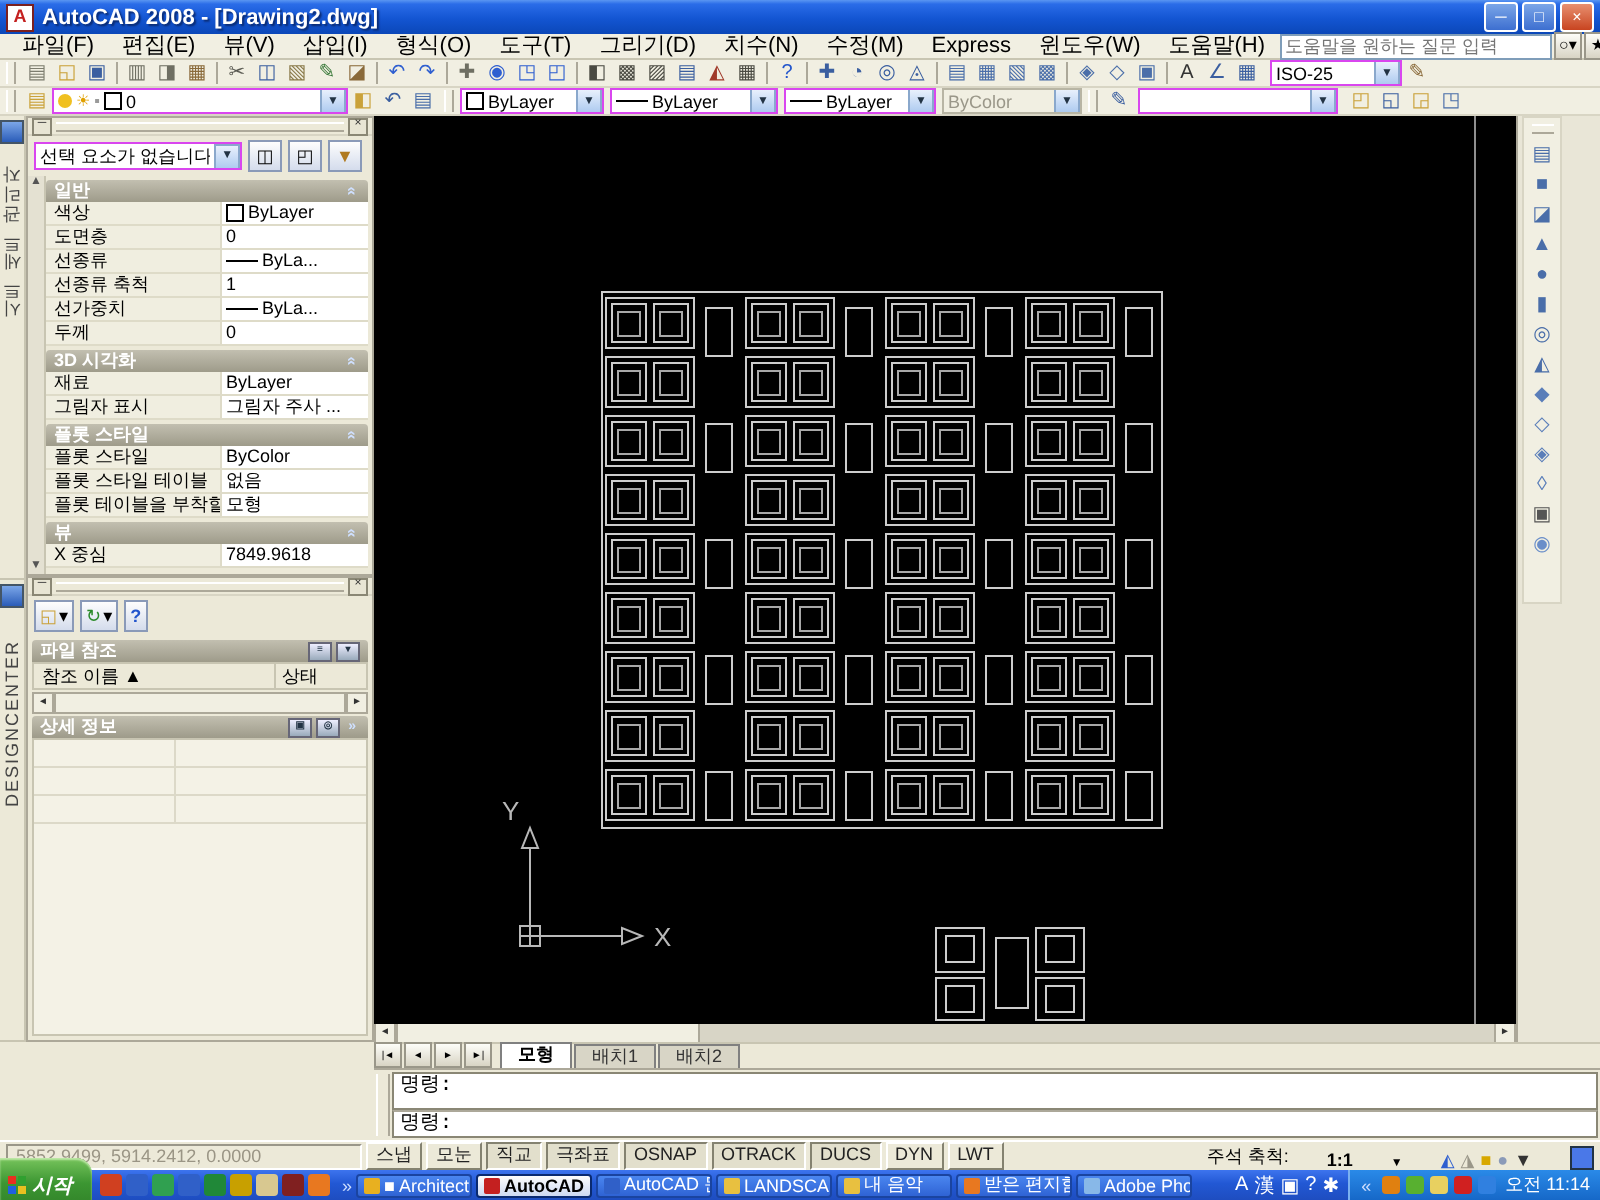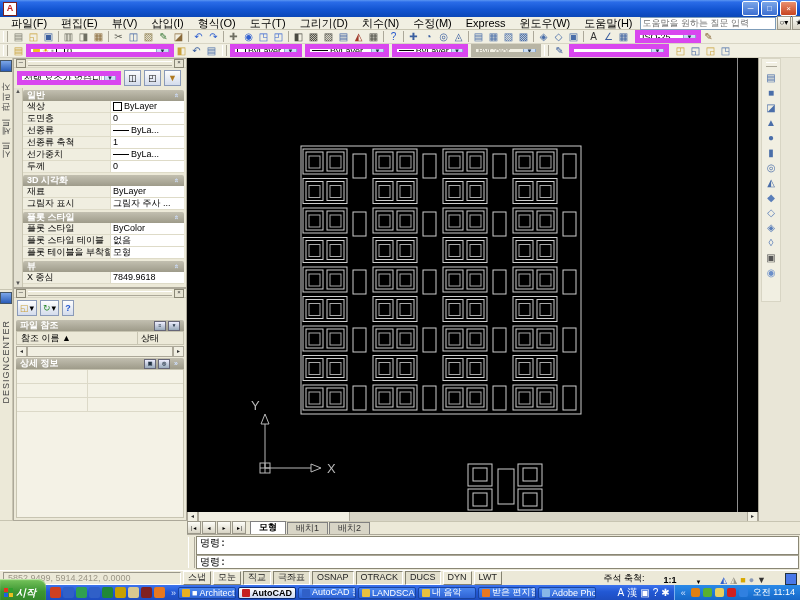--- a/index.html
+++ b/index.html
@@ -26,21 +26,21 @@
     display:flex;align-items:center;justify-content:center;padding:0 2px;line-height:1}
   
   .tbrow{left:0;width:800px;background:#f1efe2;display:flex;align-items:center;box-sizing:border-box;
     border-bottom:1px solid #d8d5c4}
   #tb1{top:30px;height:14px}
   #tb2{top:44px;height:14px}
   .tb-grip{width:3px;height:11px;border-left:1px solid #fff;border-right:1px solid #aca899;margin:0 3px}
   .tbi{width:15px;height:13px;display:flex;align-items:center;justify-content:center;flex:0 0 auto}
   .tbi i{font-style:normal;font-size:10px;line-height:1}
   .tb-sep{width:1px;height:11px;background:#aca899;margin:0 2px;flex:0 0 auto}
-  .combo{height:13px;background:#fff;border:5px solid #d946ef;display:flex;align-items:center;
+  .combo{height:13px;background:#fff;border:1px solid #d946ef;display:flex;align-items:center;
     font-size:9px;box-sizing:border-box;padding-left:2px;gap:2px;flex:0 0 auto;overflow:hidden;white-space:nowrap}
   .combo .arrow{margin-left:auto;width:11px;height:11px;background:linear-gradient(#e8f0fc,#aecbf0);
     border:1px solid #8aa8cc;display:flex;align-items:center;justify-content:center;font-size:6px;color:#234}
   .combo.disabled{background:#f1efe2;color:#9a9789;border-color:#b8b5a4}
   .lnswatch{display:inline-block;width:16px;height:1px;background:#000}
   .cswatch{display:inline-block;width:7px;height:7px;background:#fff;border:1px solid #000}
   .dot{display:inline-block;width:7px;height:7px;border-radius:50%}
   
   #main{left:0;top:58px;width:800px;height:463px;display:flex}
   #dockstrip{width:13px;background:#ece9d8;border-right:1px solid #c8c5b2;display:flex;flex-direction:column;box-sizing:border-box}
@@ -146,20 +146,21 @@
   #tray{height:15px;display:flex;align-items:center;gap:3px;padding:0 5px 0 4px;
     background:linear-gradient(#2a8ae8,#1668c8);border-left:1px solid #7ab0f0;color:#fff}
   .tri{width:9px;height:9px;border-radius:2px}
   #tray .time{font-size:9px;color:#fff;padding-left:2px}
 </style>
 </head>
 <body>
 
 <div id="titlebar" class="abs">
   <div id="app-icon">A</div>
+  <span class="ttl">AutoCAD 2008 - [Drawing2.dwg]</span>
   <div class="wctl">
     <div class="wbtn">─</div>
     <div class="wbtn">□</div>
     <div class="wbtn close">×</div>
   </div>
 </div>
 
 <div id="menubar" class="abs">
   <span id="menu-items" style="display:flex">
       <span class="menu-item">파일(F)</span>

